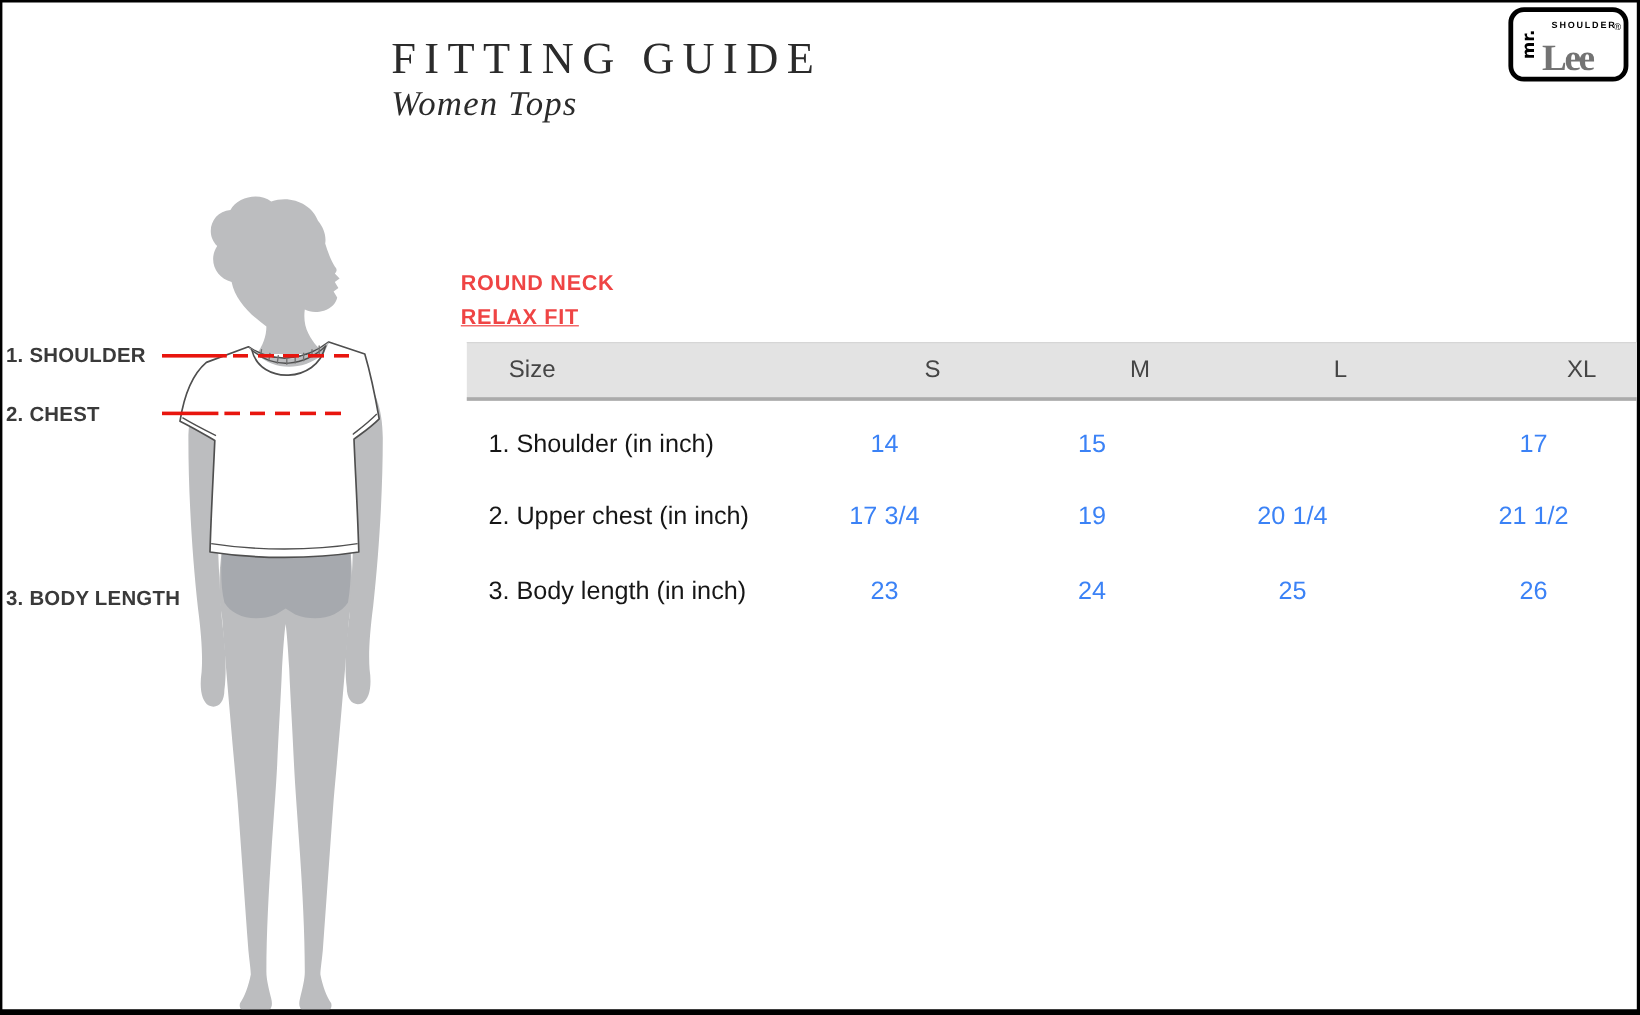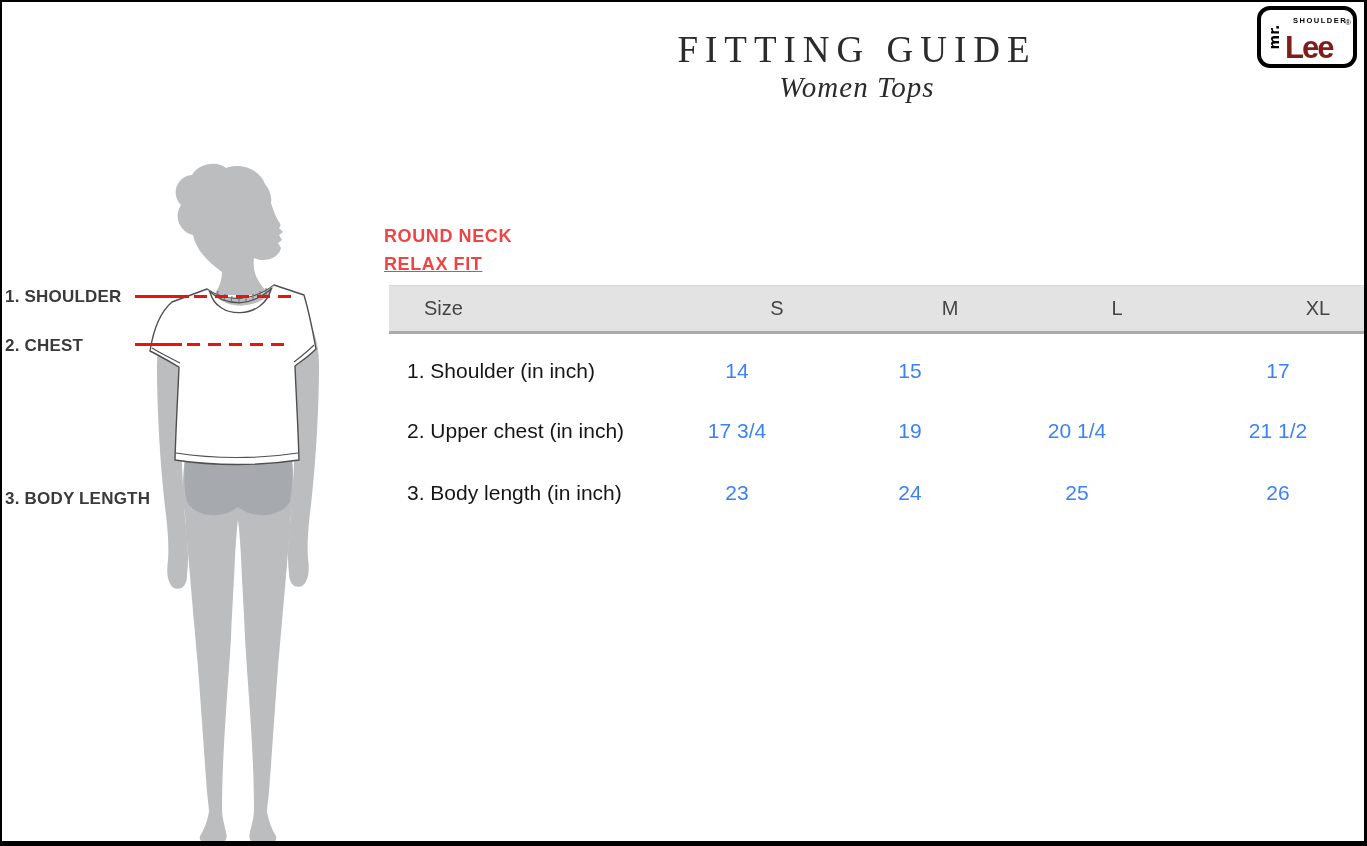--- a/index.html
+++ b/index.html
@@ -5,38 +5,38 @@
   * { margin:0; padding:0; box-sizing:border-box; }
   html,body { background:#888; }
   .page {
     position:relative; width:1367px; height:846px; background:#fff;
     border-style:solid; border-color:#000; border-width:2px 3px 5px 2px;
     overflow:hidden;
     font-family:"Liberation Sans", sans-serif;
   }
 
   
-  .header-block { position:absolute; left:344px; top:0; width:1022px; text-align:center; }
+  .header-block { position:absolute; left:324px; top:0; width:1022px; }
   .page-title {
     margin-top:26px; font-family:"Liberation Serif", serif; font-size:37px;
     letter-spacing:7px; color:#2b2b2b; font-weight:500;
   }
   .page-subtitle {
     font-family:"Liberation Serif", serif; font-style:italic;
     font-size:29px; color:#2b2b2b; letter-spacing:1px;
   }
 
   
   .logo { position:absolute; right:7px; top:4px; width:100px; height:62px;
     border:4px solid #000; border-radius:13px; background:#fff; }
   .logo-mr { position:absolute; left:-7px; top:50%; width:40px; text-align:center;
     transform:translateY(-50%) rotate(-90deg);
     font-family:"DejaVu Sans", sans-serif; font-weight:bold; font-size:14px; color:#000; }
-  .logo-name { position:absolute; left:24px; bottom:1px; font-family:Liberation Sans, sans-serif;
-    font-weight:800; font-size:31px; line-height:1; letter-spacing:-2px; color:#7f1d1d; }
+  .logo-name { position:absolute; left:24px; bottom:1px; font-family:Liberation Serif, serif;
+    font-weight:800; font-size:31px; line-height:1; letter-spacing:-2px; color:#737373; }
   .logo-tagline { position:absolute; left:32px; top:6px; font-size:7.5px; font-weight:bold;
     letter-spacing:1.5px; color:#000; }
   .logo-reg { position:absolute; right:2px; top:8px; font-size:8px; color:#000; }
 
   
   .measure-label { position:absolute; left:3px; height:20px; line-height:20px;
     font-size:17px; font-weight:bold; color:#3a3a3a; letter-spacing:0.2px; white-space:nowrap; }
   #mlabel-0 { top:285px; }
   #mlabel-1 { top:334px; }
   #mlabel-2 { top:487px; }

